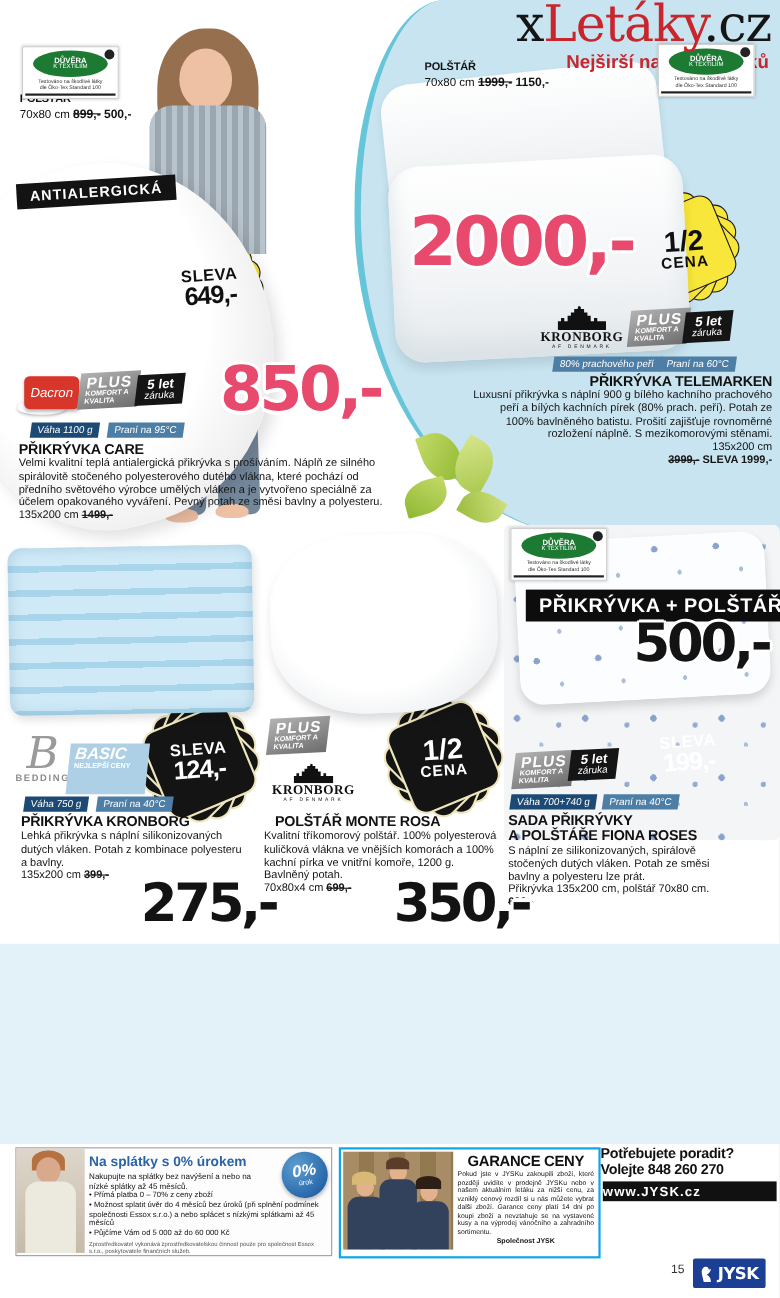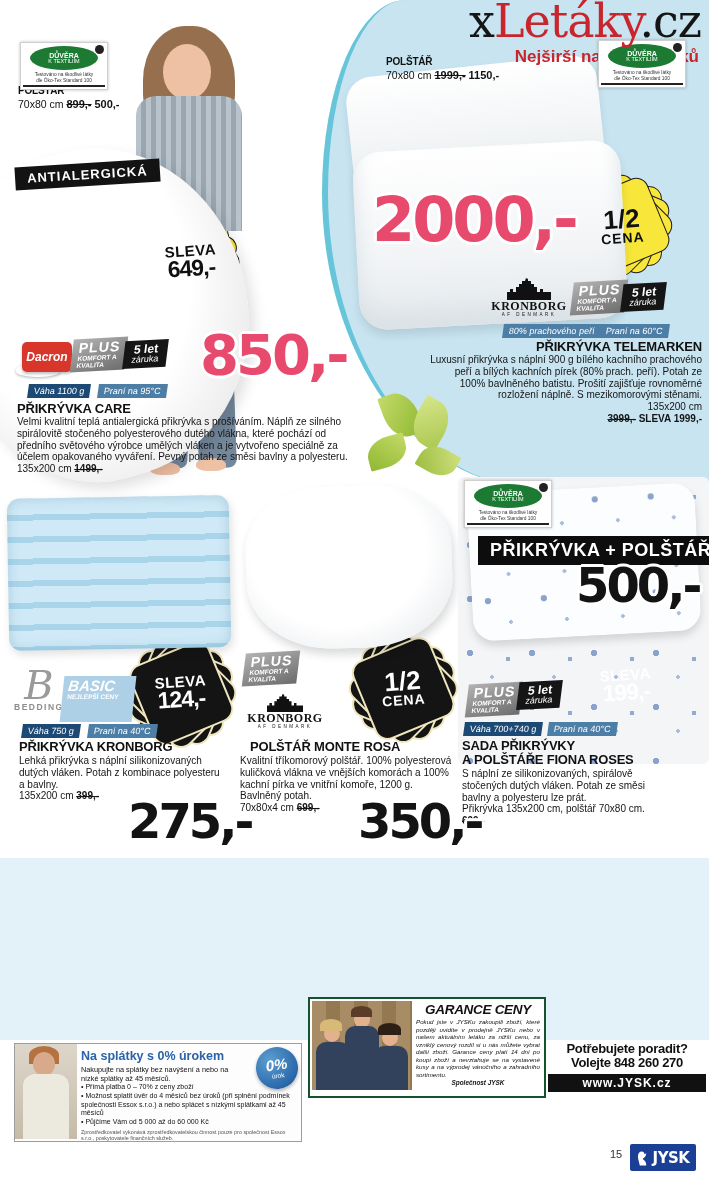--- a/index.html
+++ b/index.html
@@ -114,21 +114,21 @@
   .floral-pillow{left:470px;top:488px;width:228px;height:148px;border-radius:22px;transform:rotate(-3deg);z-index:1;
      background:#fcfdfe;background-image:radial-gradient(circle 3px at 16px 12px,#8aa3cc 97%,transparent),
        radial-gradient(circle 2px at 38px 34px,#a9bcd9 97%,transparent);
      background-size:56px 48px;box-shadow:0 5px 9px rgba(0,0,0,.14);}
 
   .leaf{width:34px;height:46px;border-radius:4% 60% 4% 60%;z-index:3;
      background:linear-gradient(135deg,#c4da68,#8fb832);}
 
   
   .dacron{left:22px;top:342px;width:50px;height:30px;background:#d8352b;border-radius:5px;z-index:4;
-     color:#fff;font-style:italic;font-weight:bold;font-size:12px;display:flex;align-items:center;justify-content:center;
+     color:#fff;font-style:italic;font-weight:normal;font-size:12px;display:flex;align-items:center;justify-content:center;
      box-shadow:0 2px 3px rgba(0,0,0,.25);}
   .dacron-pillow{left:16px;top:364px;width:44px;height:13px;background:#fff;border-radius:45%;z-index:3;
      box-shadow:0 1px 3px rgba(0,0,0,.3);}
   .beddingB{left:14px;top:668px;z-index:4;color:#9a9a9a;text-align:center;}
   .beddingB .bigb{font-family:"DejaVu Serif",serif;font-style:italic;font-size:40px;line-height:.85;}
   .beddingB .bt{font-size:8.5px;font-weight:bold;letter-spacing:1.5px;color:#8c8c8c;}
   .basicb{left:62px;top:676px;width:62px;height:42px;background:#aed0e6;z-index:4;color:#fff;
      padding:2px 5px;transform:skewX(-6deg);}
   .basicb .b1{font-size:15px;font-weight:bold;font-style:italic;line-height:1;}
   .basicb .b2{font-size:6.5px;font-weight:bold;line-height:1.2;}
@@ -148,31 +148,31 @@
   .inst-bullets div{font-size:7px;line-height:1.25;}
   .inst-bullets div::before{content:"• ";}
   .inst-fine{font-size:5.4px;color:#555;margin-top:2px;line-height:1.2;}
   .zerocircle{position:absolute;right:3px;top:3px;width:42px;height:42px;border-radius:50%;z-index:4;
      background:radial-gradient(circle at 35% 30%,#5d9ed0,#2a69ab 70%,#1c4c83);color:#fff;text-align:center;
      display:flex;flex-direction:column;align-items:center;justify-content:center;transform:rotate(-8deg);
      box-shadow:0 2px 4px rgba(0,0,0,.3);}
   .z1{font-size:15px;font-weight:bold;font-style:italic;line-height:1;}
   .z2{font-size:6.5px;}
 
-  .box2{left:308px;top:997px;width:234px;height:97px;background:#fff;border:2px solid #14532d;z-index:3;font-style:italic;}
+  .box2{left:308px;top:1043px;width:234px;height:97px;background:#fff;border:2px solid #0ea5e9;z-index:3;}
   .photo2{position:absolute;left:2px;top:2px;width:100px;height:89px;overflow:hidden;
      background:repeating-linear-gradient(90deg,#a78c66 0 14px,#93794f 14px 28px);}
   .staff{position:absolute;width:34px;height:40px;background:#32415c;border-radius:10px 10px 0 0;bottom:0;}
   .sthead{position:absolute;width:16px;height:17px;border-radius:50%;background:#e3b18e;}
   .box2c{position:absolute;left:106px;top:2px;width:124px;}
   .gar-title{font-size:13.5px;font-weight:bold;text-align:center;letter-spacing:-0.3px;margin:1px 0 1px;}
   .gar-text{font-size:6.2px;line-height:1.22;text-align:justify;}
   .gar-sig{font-size:6.4px;font-weight:bold;text-align:center;}
 
-  .contact{left:546px;top:1042px;width:162px;text-align:center;z-index:3;}
+  .contact{left:546px;top:1042px;width:162px;text-align:left;z-index:3;}
   .c1{font-size:13px;font-weight:bold;line-height:1.1;letter-spacing:-0.3px;}
   .cweb{background:#111;color:#fff;font-weight:bold;font-size:12px;letter-spacing:1px;padding:2px 0;margin:3px 2px;}
   .cards{display:grid;grid-template-columns:repeat(3,46px);gap:5px 11px;justify-content:center;margin-top:3px;}
   .card{height:22px;border-radius:3px;position:relative;overflow:hidden;display:flex;align-items:center;justify-content:center;}
   .card.cbl{background:linear-gradient(180deg,#e8f2fa 0 35%,#a9cbe6 35% 62%,#2d6da8 62%);}
   .card.cve{background:#10294f;color:#fff;font-size:5px;font-weight:bold;line-height:1.2;}
   .card.cv{background:#fff;border:1px solid #ccc;color:#1a3c8f;font-style:italic;font-weight:bold;font-size:9px;}
   .card.cv::after{content:"";position:absolute;bottom:0;left:0;right:0;height:4px;background:#e8a33d;}
   .card.cmc{background:#16244c;}
   .card.cma{background:#12316e;color:#fff;font-size:5.5px;font-weight:bold;z-index:1;}

